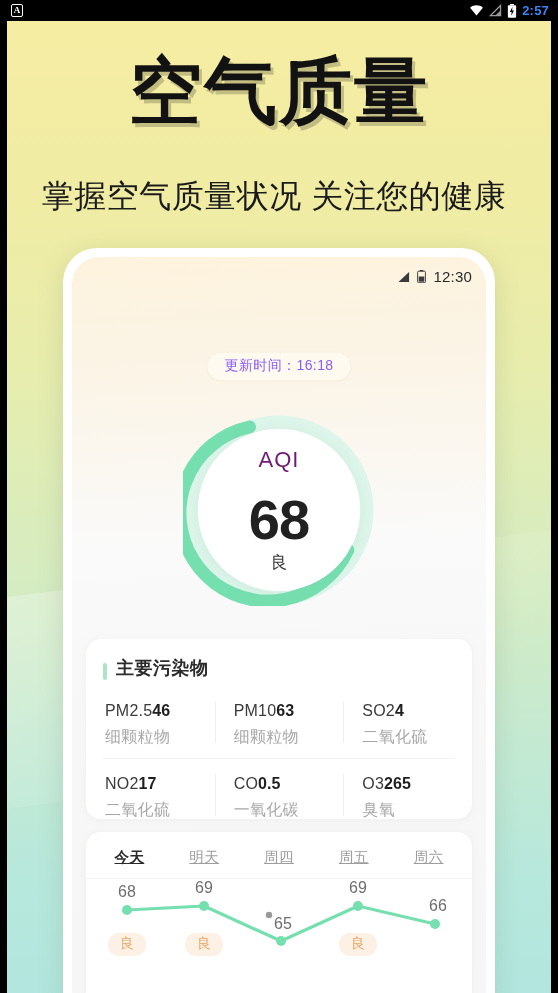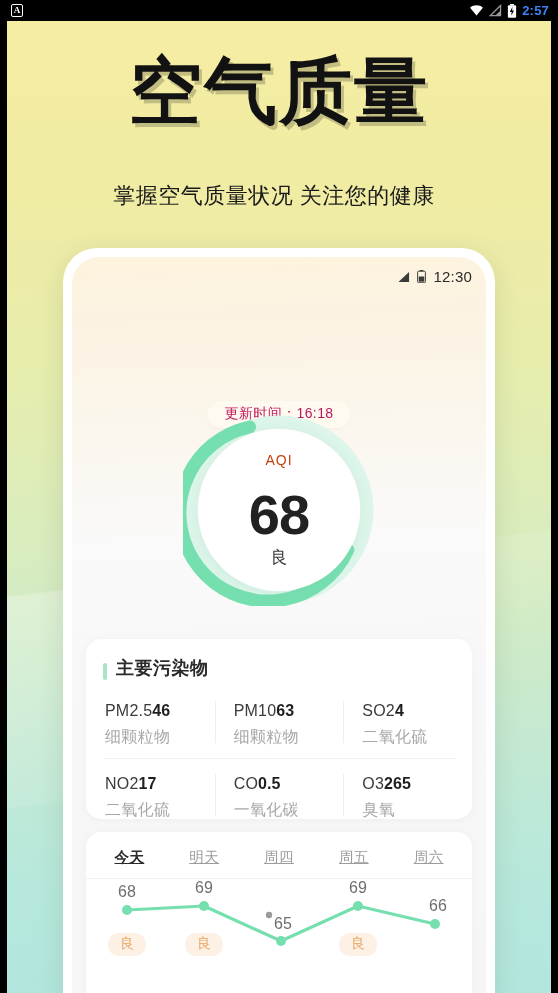--- a/index.html
+++ b/index.html
@@ -72,21 +72,21 @@
     font-weight: 900;
     color: #121212;
     letter-spacing: 2px;
     text-shadow: 3px 4px 0 rgba(0,0,0,.20);
     font-family: "DejaVu Sans", sans-serif;
     white-space: nowrap;
   }
   .hero-sub {
     position: absolute; left: 0; top: 158px; width: 518px;
     text-align: center;
-    font-size: 22px; line-height: 34px;
+    font-size: 32px; line-height: 34px;
     color: #1a1a1a; font-weight: 500;
     letter-spacing: .5px;
     white-space: nowrap;
     padding-left: 16px;
   }
 
   
   .phone {
     position: absolute;
     left: 56px; top: 227px;
@@ -122,41 +122,40 @@
   }
   .loc-name { font-size: 19px; color: #262626; letter-spacing: .5px; }
   .pin { width: 17px; height: 19px; }
 
   
   .upd {
     position: absolute; top: 96px; left: 50%; transform: translateX(-50%);
     background: #fffaf0;
     border-radius: 14px;
     padding: 4px 17px 5px 17px;
-    font-size: 14px; color: #be185d;
+    font-size: 14px; color: #8b5cf6;
     letter-spacing: .4px; white-space: nowrap;
     box-shadow: 0 1px 3px rgba(215,170,110,.10);
-    margin-top: 48px;
   }
 
   
   .gauge-wrap {
     position: absolute; top: 157px; left: 50%; transform: translateX(-50%);
     width: 192px; height: 192px;
   }
   .gauge-wrap svg { display: block; }
   .gauge-inner {
     position: absolute; inset: 15px;
     border-radius: 50%;
     background: #ffffff;
     box-shadow: 0 2px 12px rgba(120,200,165,.18);
     display: flex; flex-direction: column;
     align-items: center; justify-content: center;
   }
-  .g-label { font-size: 14px; color: #c2410c; letter-spacing: 1px; margin-bottom: 18px; }
+  .g-label { font-size: 22px; color: #701a75; letter-spacing: 1px; margin-bottom: 18px; }
   .g-value { font-size: 56px; line-height: 58px; font-weight: 700; color: #212121; letter-spacing: -1px; }
   .g-level { font-size: 17px; color: #3a3a3a; margin-top: 2px; }
 
   
   .card {
     position: absolute; left: 14px; width: 386px;
     background: #ffffff;
     border-radius: 15px;
     box-shadow: 0 1px 7px rgba(150,150,140,.09);
   }

